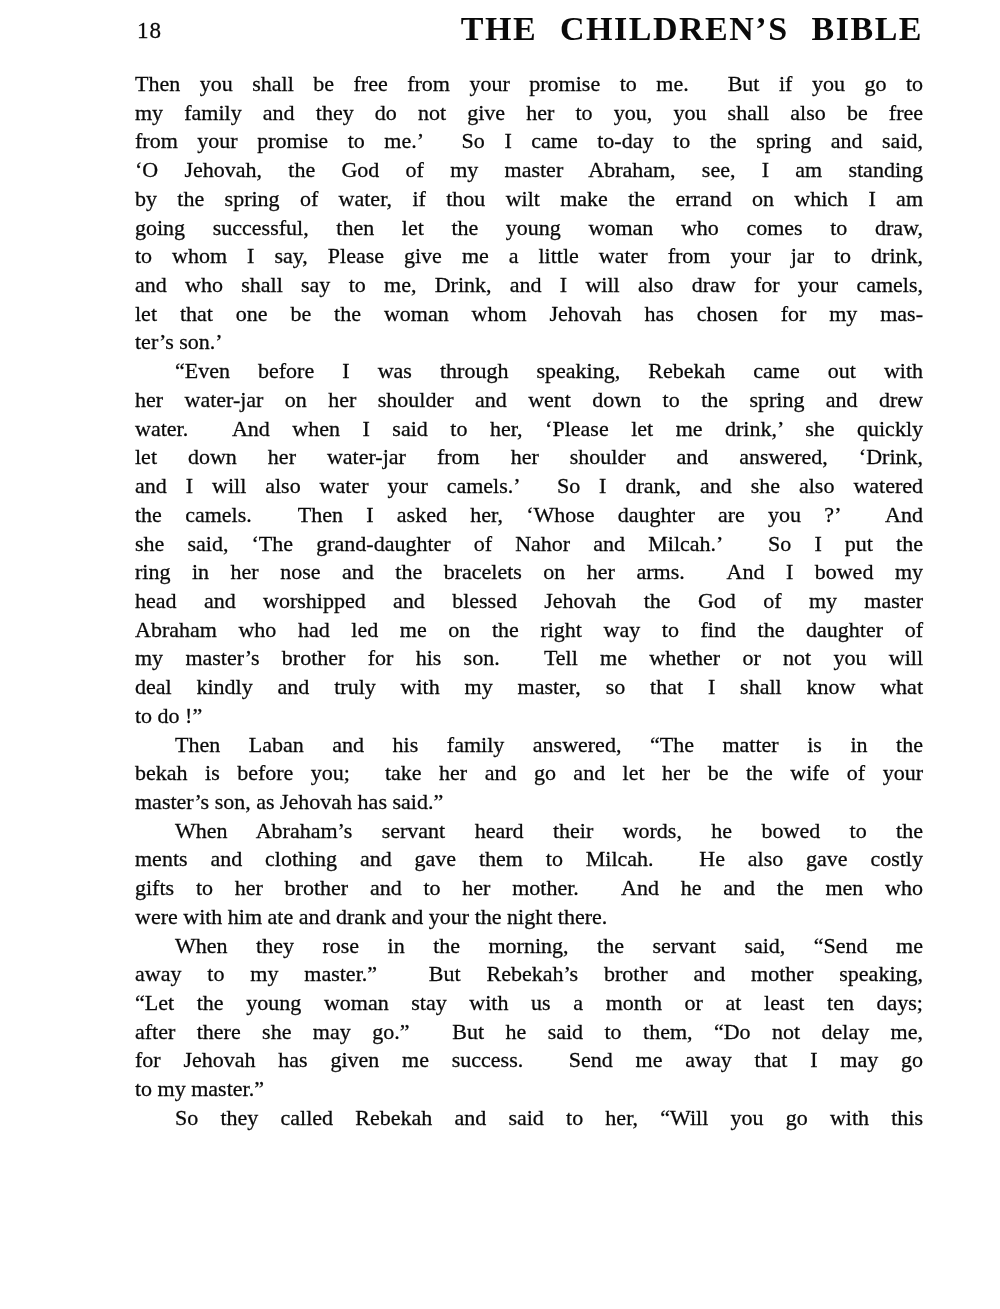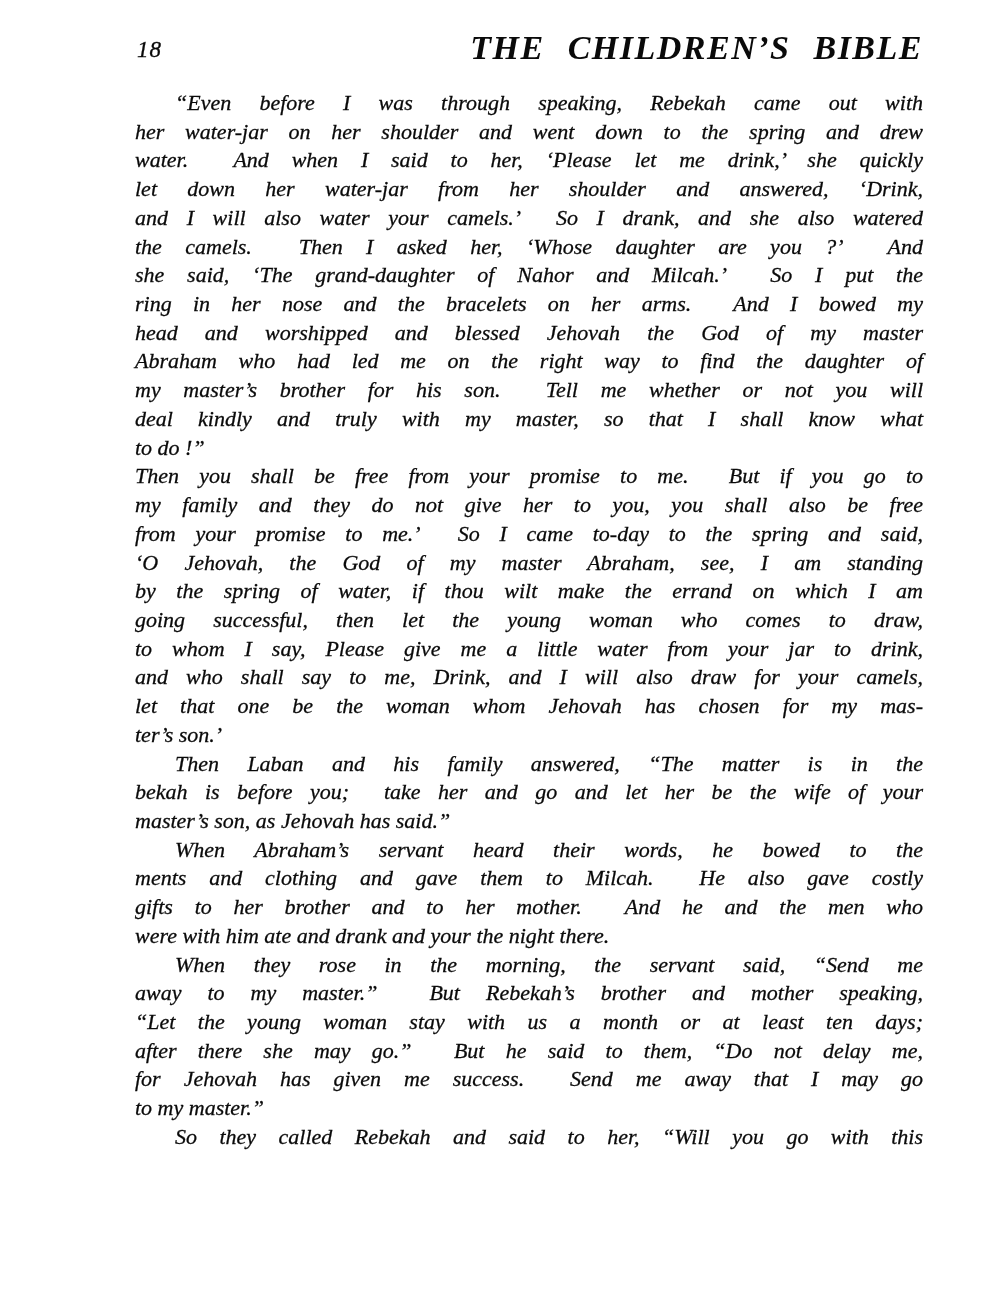--- a/index.html
+++ b/index.html
@@ -9,23 +9,22 @@
     width: 1000px;
     height: 1309px;
     background: #ffffff;
     overflow: hidden;
     font-family: "Liberation Serif", "DejaVu Serif", serif;
     color: #0a0a0a;
   }
   .content {
     position: absolute;
     left: 135px;
-    top: 32px;
+    top: 13px;
     width: 788px;
-    font-style: italic;
   }
   .page-header {
     position: relative;
     height: 32px;
     margin-bottom: 25px;
   }
   .page-number {
     position: absolute;
     left: 2px;
     bottom: 0;
@@ -57,46 +56,46 @@
 </head>
 <body>
 
 <div class="page">
   <div class="content">
     <header class="page-header">
       <span class="page-number">18</span>
       <h1 class="book-title">THE CHILDREN’S BIBLE</h1>
     </header>
     <main>
+        <div class="para">
+          <div class="line">Then you shall be free from your promise to me.  But if you go to</div>
+          <div class="line">my family and they do not give her to you, you shall also be free</div>
+          <div class="line">from your promise to me.’  So I came to-day to the spring and said,</div>
+          <div class="line">‘O Jehovah, the God of my master Abraham, see, I am standing</div>
+          <div class="line">by the spring of water, if thou wilt make the errand on which I am</div>
+          <div class="line">going successful, then let the young woman who comes to draw,</div>
+          <div class="line">to whom I say, Please give me a little water from your jar to drink,</div>
+          <div class="line">and who shall say to me, Drink, and I will also draw for your camels,</div>
+          <div class="line">let that one be the woman whom Jehovah has chosen for my mas-</div>
+          <div class="line last">ter’s son.’</div>
+        </div>
         <div class="para indented">
           <div class="line">“Even before I was through speaking, Rebekah came out with</div>
           <div class="line">her water-jar on her shoulder and went down to the spring and drew</div>
           <div class="line">water.  And when I said to her, ‘Please let me drink,’ she quickly</div>
           <div class="line">let down her water-jar from her shoulder and answered, ‘Drink,</div>
           <div class="line">and I will also water your camels.’  So I drank, and she also watered</div>
           <div class="line">the camels.  Then I asked her, ‘Whose daughter are you ?’  And</div>
           <div class="line">she said, ‘The grand-daughter of Nahor and Milcah.’  So I put the</div>
           <div class="line">ring in her nose and the bracelets on her arms.  And I bowed my</div>
           <div class="line">head and worshipped and blessed Jehovah the God of my master</div>
           <div class="line">Abraham who had led me on the right way to find the daughter of</div>
           <div class="line">my master’s brother for his son.  Tell me whether or not you will</div>
           <div class="line">deal kindly and truly with my master, so that I shall know what</div>
           <div class="line last">to do !”</div>
-        </div>
-        <div class="para">
-          <div class="line">Then you shall be free from your promise to me.  But if you go to</div>
-          <div class="line">my family and they do not give her to you, you shall also be free</div>
-          <div class="line">from your promise to me.’  So I came to-day to the spring and said,</div>
-          <div class="line">‘O Jehovah, the God of my master Abraham, see, I am standing</div>
-          <div class="line">by the spring of water, if thou wilt make the errand on which I am</div>
-          <div class="line">going successful, then let the young woman who comes to draw,</div>
-          <div class="line">to whom I say, Please give me a little water from your jar to drink,</div>
-          <div class="line">and who shall say to me, Drink, and I will also draw for your camels,</div>
-          <div class="line">let that one be the woman whom Jehovah has chosen for my mas-</div>
-          <div class="line last">ter’s son.’</div>
         </div>
         <div class="para indented">
           <div class="line">Then Laban and his family answered, “The matter is in the</div>
           <div class="line">bekah is before you;  take her and go and let her be the wife of your</div>
           <div class="line last">master’s son, as Jehovah has said.”</div>
         </div>
         <div class="para indented">
           <div class="line">When Abraham’s servant heard their words, he bowed to the</div>
           <div class="line">ments and clothing and gave them to Milcah.  He also gave costly</div>
           <div class="line">gifts to her brother and to her mother.  And he and the men who</div>

